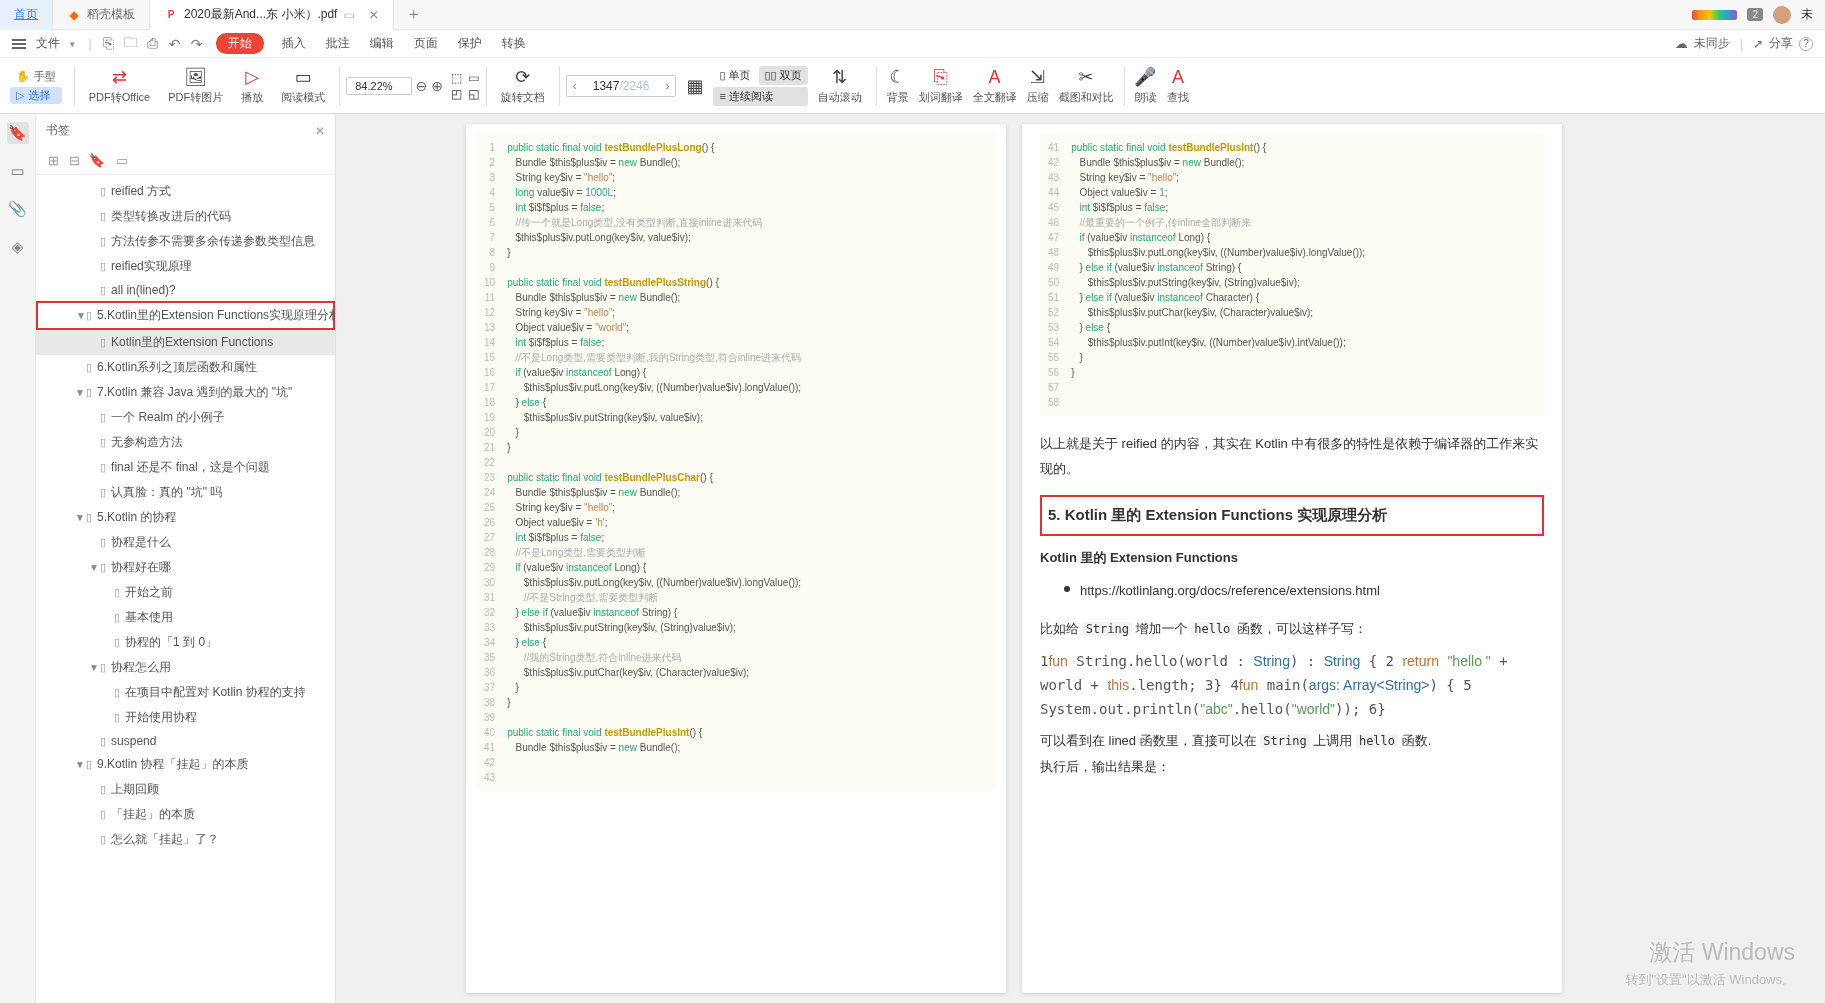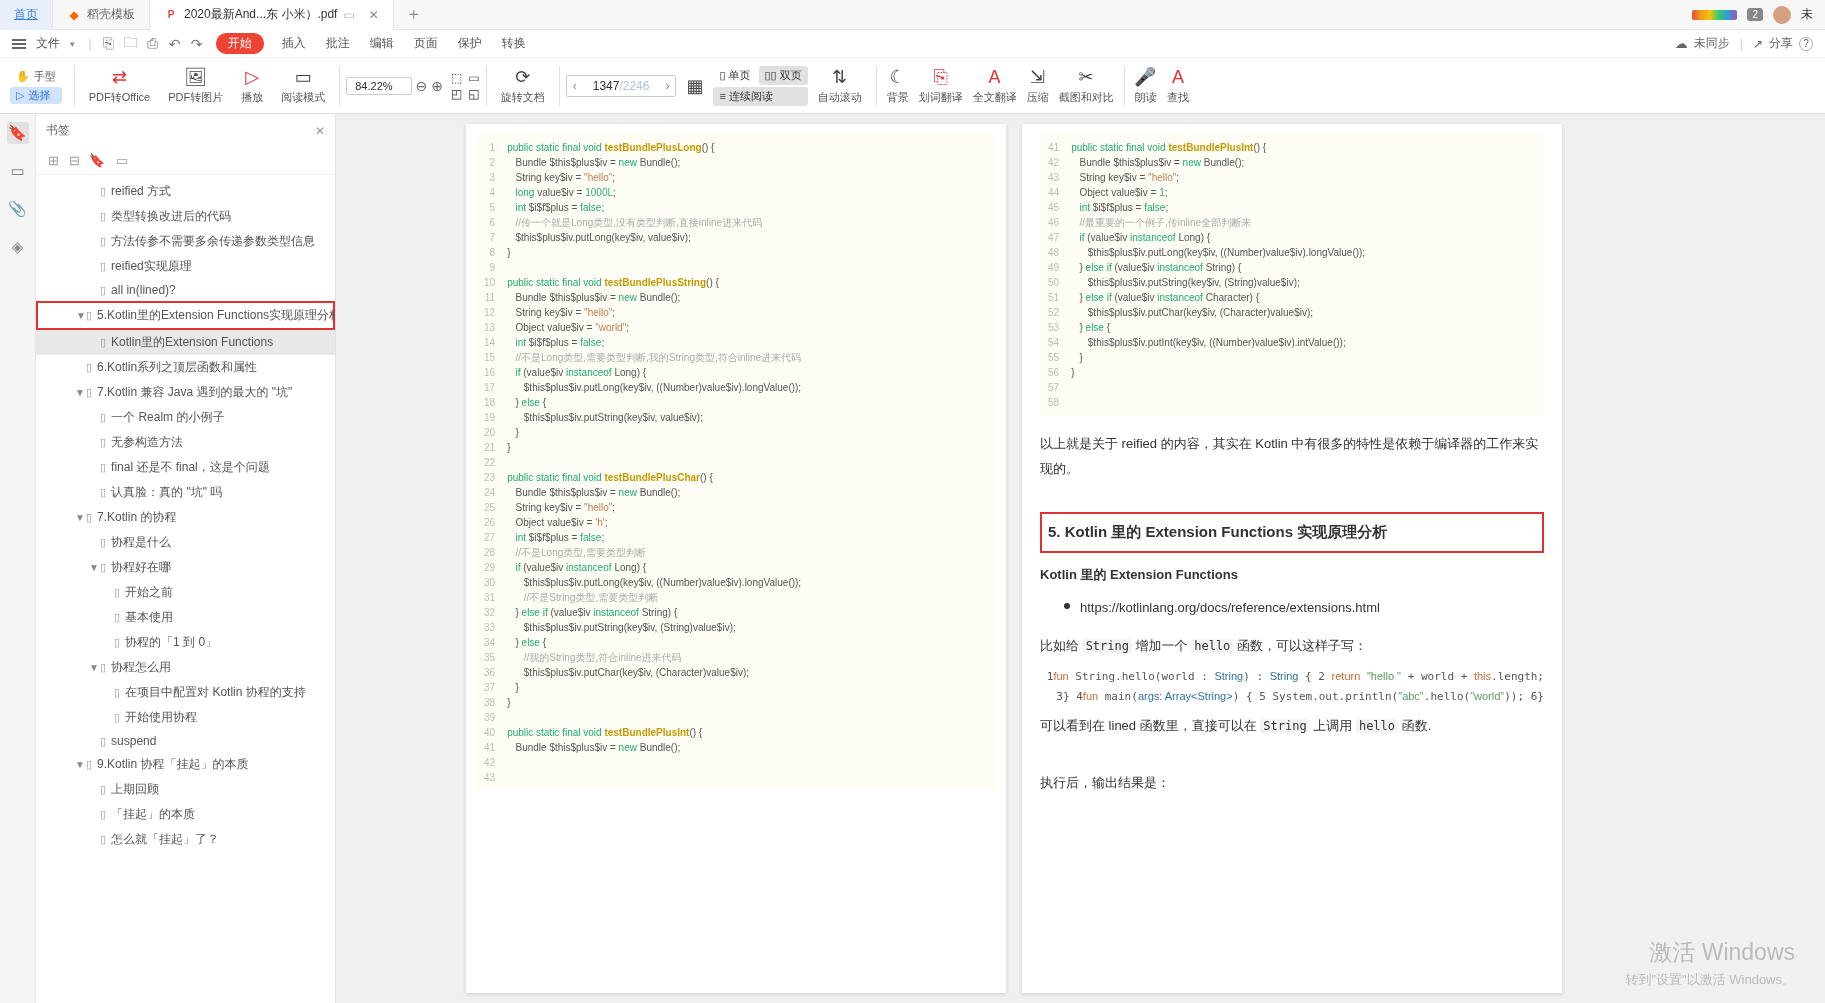--- a/index.html
+++ b/index.html
@@ -68,24 +68,24 @@
 .bm-item .bico { margin-right:5px; color:#999; font-size:11px; }
 
 .doc-area { flex:1; background:#f0f0f0; position:relative; overflow:hidden; display:flex; }
 .page { background:#fff; box-shadow:0 1px 4px rgba(0,0,0,.15); }
 .page.left { width:540px; margin:10px 8px 10px 130px; padding:10px; }
 .page.right { width:540px; margin:10px 10px 10px 8px; padding:10px 18px; font-size:13px; color:#333; line-height:1.9; }
 .code-block { background:#fdfcf5; border-radius:3px; font-family:Consolas,monospace; font-size:10px; line-height:1.5; color:#555; display:flex; }
 .gutter { color:#bbb; text-align:right; padding:6px 8px; user-select:none; }
 .code { padding:6px 4px; white-space:pre; }
 .kw { color:#2a7; } .fn { color:#c59a00; font-weight:bold; } .str { color:#c08050; } .num { color:#3a8; } .cmt { color:#aaa; }
-.h1-redbox { border:2px solid #d33; padding:4px 6px; font-size:15px; font-weight:bold; margin:31px 0 10px; }
+.h1-redbox { border:2px solid #d33; padding:4px 6px; font-size:15px; font-weight:bold; margin:14px 0 10px; }
 .h2 { font-weight:bold; font-size:13px; margin:0 0; }
 .mono { font-family:Consolas,monospace; background:#f3f3f3; padding:0 3px; border-radius:2px; font-size:12px; }
-.code-snip { font-family:Consolas,monospace; font-size:11px; color:#555; line-height:1.7; margin:8px 0;text-align:right; }
+.code-snip { font-family:Consolas,monospace; font-size:14px; color:#555; line-height:1.7; margin:8px 0; }
 .cs-kw { color:#c0703a; } .cs-str { color:#5a9a5a; } .cs-ty { color:#3070a0; }
 .bullet { display:flex; gap:10px; margin:8px 0 14px 24px; }
 .bullet .dot { width:6px; height:6px; background:#333; border-radius:50%; margin-top:7px; }
 .watermark { position:absolute; right:30px; bottom:14px; text-align:right; color:#bbb; font-size:13px; line-height:1.5; }
 .watermark .big { font-size:23px; }
 </style>
 </head>
 <body>
 
 <div class="titlebar">
@@ -322,21 +322,21 @@
           <span>final 还是不 final，这是个问题</span>
         </div>
         <div class="bm-item" style="padding-left: 52px;">
           <span class="tw"></span>
           <span class="bico">▯</span>
           <span>认真脸：真的 "坑" 吗</span>
         </div>
         <div class="bm-item" style="padding-left: 38px;">
           <span class="tw">▼</span>
           <span class="bico">▯</span>
-          <span>7.Kotlin 的协程</span>
+          <span>5.Kotlin 的协程</span>
         </div>
         <div class="bm-item" style="padding-left: 52px;">
           <span class="tw"></span>
           <span class="bico">▯</span>
           <span>协程是什么</span>
         </div>
         <div class="bm-item" style="padding-left: 52px;">
           <span class="tw">▼</span>
           <span class="bico">▯</span>
           <span>协程好在哪</span>
@@ -539,21 +539,21 @@
       </p>
 <div class="code-snip">1<span class="cs-kw">fun</span> String.hello(world : <span class="cs-ty">String</span>) : <span class="cs-ty">String</span> {
 2    <span class="cs-kw">return</span> <span class="cs-str">"hello "</span> + world + <span class="cs-kw">this</span>.length;
 3}
 4<span class="cs-kw">fun</span> main(<span class="cs-ty">args: Array&lt;String&gt;</span>) {
 5    System.out.println(<span class="cs-str">"abc"</span>.hello(<span class="cs-str">"world"</span>));
 6}</div>
       <p>
         <span>可以看到在 lined 函数里，直接可以在 </span><span class="mono">String</span><span> 上调用 </span><span class="mono">hello</span><span> 函数.</span>
       </p>
-      <p style="margin-top:32px;">执行后，输出结果是：</p>
+      <p style="margin-top:1px;">执行后，输出结果是：</p>
     </div>
 
     <div class="watermark">
       <div class="big">激活 Windows</div>
       <div>转到"设置"以激活 Windows。</div>
     </div>
   </div>
 </div>
 
 </body></html>

